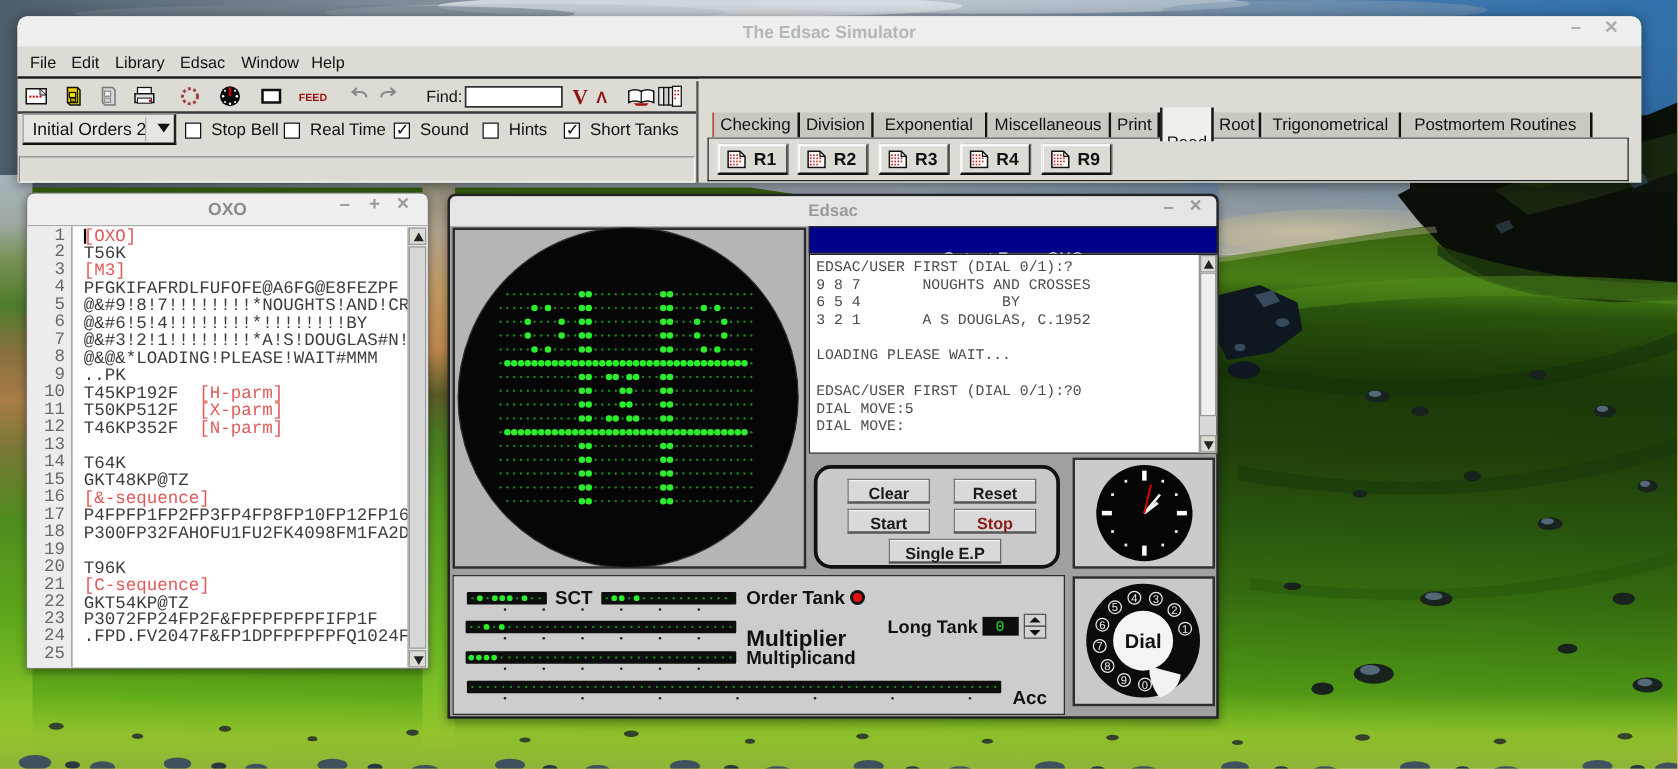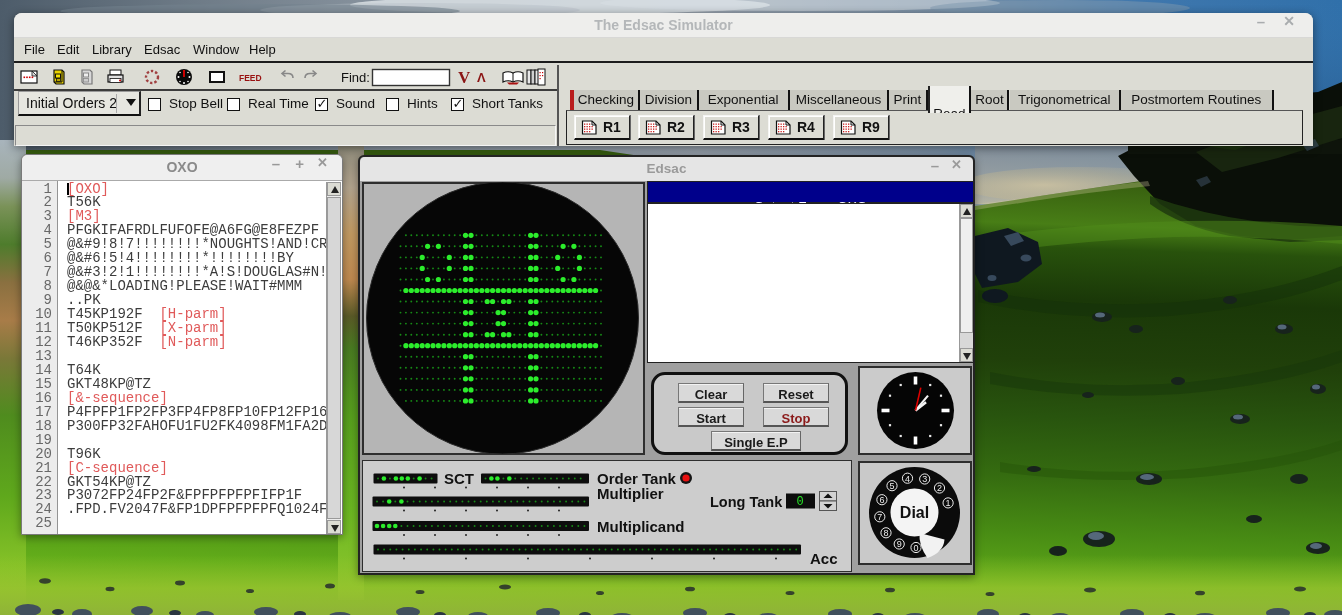--- a/index.html
+++ b/index.html
@@ -25,21 +25,21 @@
 .cb { position:absolute; top:5px; width:13px; height:13px; background:#fff; border:1.6px solid #111; }
 .cb.ck::after { content:"\2713"; position:absolute; left:0.5px; top:-3px; font-size:13px; color:#111; }
 .cblbl { position:absolute; top:3px; font-size:13.5px; color:#111; }
 #statusbar { position:absolute; left:1px; top:112px; width:541px; height:21px;
   border:1.5px solid #8a8a8a; border-bottom-color:#f5f5f5; border-right-color:#f5f5f5; background:#dcdcd4; }
 #vsplit { position:absolute; left:543px; top:52px; width:2px; height:81px; background:#555; }
 #libpanel { position:absolute; left:545px; top:50px; width:754px; height:83px; background:#dcdcd4; }
 #libtitle { position:absolute; left:0; top:6px; width:616px; text-align:center; font-size:13.5px; color:#8b1d1d; }
 .tab { position:absolute; top:27px; height:20px; text-align:center; overflow:hidden; background:#c9c9c1; border-right:2px solid #111;
   font-size:13.5px; color:#111; padding:2px 3px 0 3px; white-space:nowrap; }
-.tab.first { border-left:4px solid #b91c1c; }
+.tab.first { border-left:1px solid #b91c1c; }
 .tab.active { top:23px; height:27px; background:#efefeb; border-left:2px solid #222; padding-top:20px; z-index:3; }
 #nbbody { position:absolute; left:6.6px; top:47px; width:737px; height:34.5px; border:1.5px solid #222; border-top:1px solid #555; background:#dcdcd4; }
 .rbtn { position:absolute; top:51.5px; height:25px; background:#dcdcd4; border:1px solid #f5f5f3;
   border-right:1.5px solid #222; border-bottom:2px solid #111; box-shadow:inset 1px 1px 0 #fff, 1px 0 0 #666;
   font-size:14px; font-weight:bold; color:#111; padding:3px 8px 0 6px;text-align:right; }
 .rbtn span { margin-left:5px; }
 
 #oxo { left:21px; top:154px; width:322px; height:381px; background:#efefef; border:1px solid #7a7a7a;
   border-radius:6px 6px 0 0; box-shadow:0 2px 8px rgba(0,0,0,0.4); }
 #oxo .tbar { position:absolute; top:0; left:0; width:100%; height:25px; background:#efefef; border-radius:6px 6px 0 0; }
@@ -1163,20 +1163,30 @@
         <circle cx="568.5" cy="400.9" r="0.95" fill="#168a16"></circle>
         <circle cx="573.9" cy="400.9" r="0.95" fill="#168a16"></circle>
         <circle cx="579.4" cy="400.9" r="0.95" fill="#168a16"></circle>
         <circle cx="584.8" cy="400.9" r="0.95" fill="#168a16"></circle>
         <circle cx="590.2" cy="400.9" r="0.95" fill="#168a16"></circle>
         <circle cx="595.6" cy="400.9" r="0.95" fill="#168a16"></circle>
         <circle cx="601.0" cy="400.9" r="0.95" fill="#168a16"></circle>
 </svg>
   <div id="outhead">Output From: OXO</div>
   <div id="outbody">
+    <pre id="outtext">EDSAC/USER FIRST (DIAL 0/1):?
+9 8 7       NOUGHTS AND CROSSES
+6 5 4                BY
+3 2 1       A S DOUGLAS, C.1952
+
+LOADING PLEASE WAIT...
+
+EDSAC/USER FIRST (DIAL 0/1):?0
+DIAL MOVE:5
+DIAL MOVE:</pre>
     <div class="sbar" style="right:0; top:0; width:14px; height:158px; border-left:1px solid #999; background:#d8d8d8">
       <div class="sbtn" style="top:0">
             <div class="tri-u" style="left:2px"></div>
           </div>
       <div style="position:absolute; top:14px; width:100%; height:115px; background:#efefef; border:1px solid #999"></div>
       <div class="sbtn" style="bottom:0">
             <div class="tri-d" style="left:2px"></div>
           </div>
     </div>
   </div>
@@ -1408,21 +1418,21 @@
         <circle cx="686" cy="478" r="3.6" fill="#e81010"></circle>
 <rect x="786" y="493.5" width="29" height="15" fill="#0d0d0d"></rect>
 <text x="800" y="505" font-family="Liberation Mono, monospace" font-size="12" fill="#27e327" text-anchor="middle">0</text>
 <rect x="819.5" y="491.5" width="17" height="9.5" fill="#d2d2d2" stroke="#555" stroke-width="1"></rect>
 <rect x="819.5" y="501" width="17" height="9.5" fill="#d2d2d2" stroke="#555" stroke-width="1"></rect>
 <path d="M823.5 498 L828 493.5 L832.5 498 Z" fill="#111"></path>
 <path d="M823.5 504 L828 508.5 L832.5 504 Z" fill="#111"></path>
 </svg>
   <div style="position:absolute; left:84px; top:313px; font-size:15px; font-weight:bold; color:#111">SCT</div>
   <div style="position:absolute; left:237px; top:313px; font-size:15px; font-weight:bold; color:#111">Order Tank</div>
-  <div style="position:absolute; left:237px; top:328px; font-size:15px; font-weight:bold; color:#111">Multiplier</div>
+  <div style="position:absolute; left:237px; top:344px; font-size:18px; font-weight:bold; color:#111">Multiplier</div>
   <div style="position:absolute; left:237px; top:361px; font-size:15px; font-weight:bold; color:#111">Multiplicand</div>
   <div style="position:absolute; left:350px; top:337px; font-size:14.5px; font-weight:bold; color:#111">Long Tank</div>
   <div style="position:absolute; left:450px; top:393px; font-size:15px; font-weight:bold; color:#111">Acc</div>
   <div class="epanel" style="left:498px; top:304px; width:114px; height:104px; background:#c9c9c9"></div>
   <svg width="114" height="104" viewBox="858 461 114 104" style="position:absolute;left:498px;top:304px">
 <circle cx="914.5" cy="512.5" r="45.5" fill="#0b0b0b"></circle>
         <path d="M919.5 533.0 L944.5 539.5 Q943.5 552.5 927.5 558.0 Q918.5 545.5 919.5 533.0 Z" fill="#f2f2f2"></path>
         <circle cx="914.5" cy="512.5" r="24" fill="#f4f4f4"></circle>
         <text x="914.5" y="518.0" font-family="Liberation Sans, sans-serif" font-weight="bold" font-size="16" fill="#111" text-anchor="middle">Dial</text>
         <circle cx="948.1" cy="502.9" r="5.1" fill="none" stroke="#ececec" stroke-width="1"></circle>

